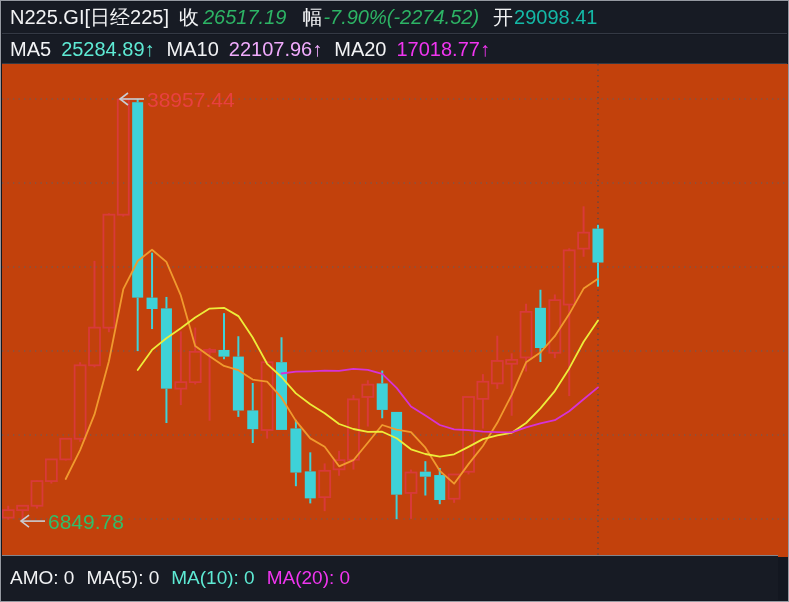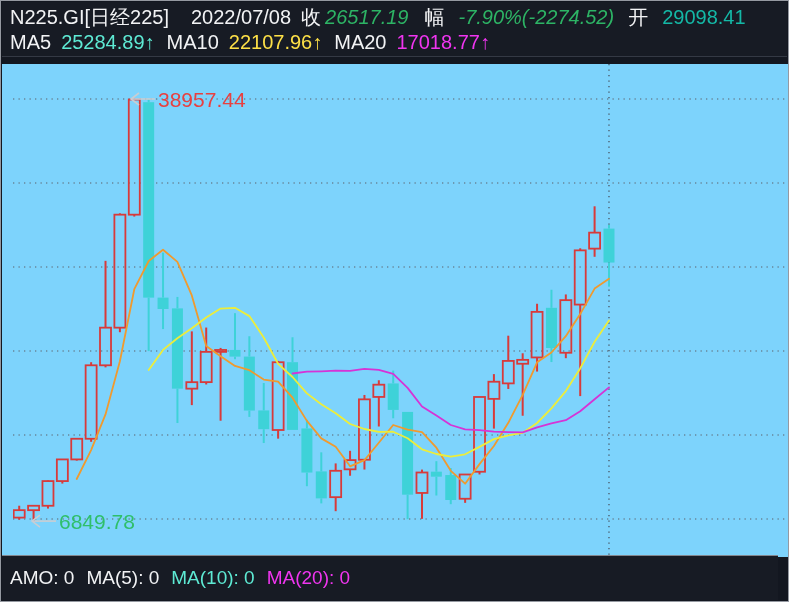--- a/index.html
+++ b/index.html
@@ -10,50 +10,49 @@
     font-family:"Liberation Sans","DejaVu Sans",sans-serif;
     -webkit-font-smoothing:antialiased;
   }
   .topbar {
     position:absolute; left:1px; top:1px; right:1px; height:32px;
     background:#171b24; border-bottom:1px solid #343944;
     display:flex; align-items:center; padding-left:8px;
     font-size:20px; color:#f2f3f5; white-space:nowrap;
   }
   .mabar {
-    position:absolute; left:1px; top:27px; right:1px; height:29px;
+    position:absolute; left:1px; top:34px; right:1px; height:29px;
     background:#171b24; border-bottom:1px solid #343944;
     display:flex; align-items:center; padding-left:8px;
     font-size:20px; color:#f2f3f5; white-space:nowrap;
   }
-  .chart-area { position:absolute; left:1px; top:63px; width:787px; height:493px; background:#7dd3fc;padding-left:11px; }
+  .chart-area { position:absolute; left:1px; top:63px; width:787px; height:493px; background:#c2410c; }
   .chart-area svg { display:block; }
   svg text { font-family:"Liberation Sans","DejaVu Sans",sans-serif; }
   .footer {
     position:absolute; left:1px; right:10px; bottom:1px; height:45px;
     background:#171b24; border-top:1px solid #82868e;
     display:flex; align-items:center; padding-left:8px;
     font-size:19px; color:#f2f3f5; white-space:nowrap;
   }
   .green  { color:#2db465;font-style:italic; }
   .redval { color:#14b8a6; }
   .orange { color:#5eead4; }
-  .yellow { color:#fde047; }
+  .yellow { color:#f0abfc; }
   .magenta{ color:#f035f0;text-align:center; }
   .ml22{margin-left:22px}.ml16{margin-left:16px}.ml14{margin-left:14px}
-  .ml12{margin-left:12px}.ml10{margin-left:10px}.ml4{margin-left:4px}.ml2{margin-left:14px}
+  .ml12{margin-left:12px}.ml10{margin-left:10px}.ml4{margin-left:4px}.ml2{margin-left:1px}
 </style>
 </head>
 <body>
 
 <div class="window">
 
   <div class="topbar">
     <span>N225.GI[日经225]</span>
-    <span class="ml22">2022/07/08</span>
     <span class="ml10">收</span>
     <span class="ml4 green">26517.19</span>
     <span class="ml16">幅</span>
     <span class="ml2 green">-7.90%(-2274.52)</span>
     <span class="ml14">开</span>
     <span class="ml2 redval">29098.41</span>
   </div>
 
   <div class="mabar">
     <span>MA5</span>

